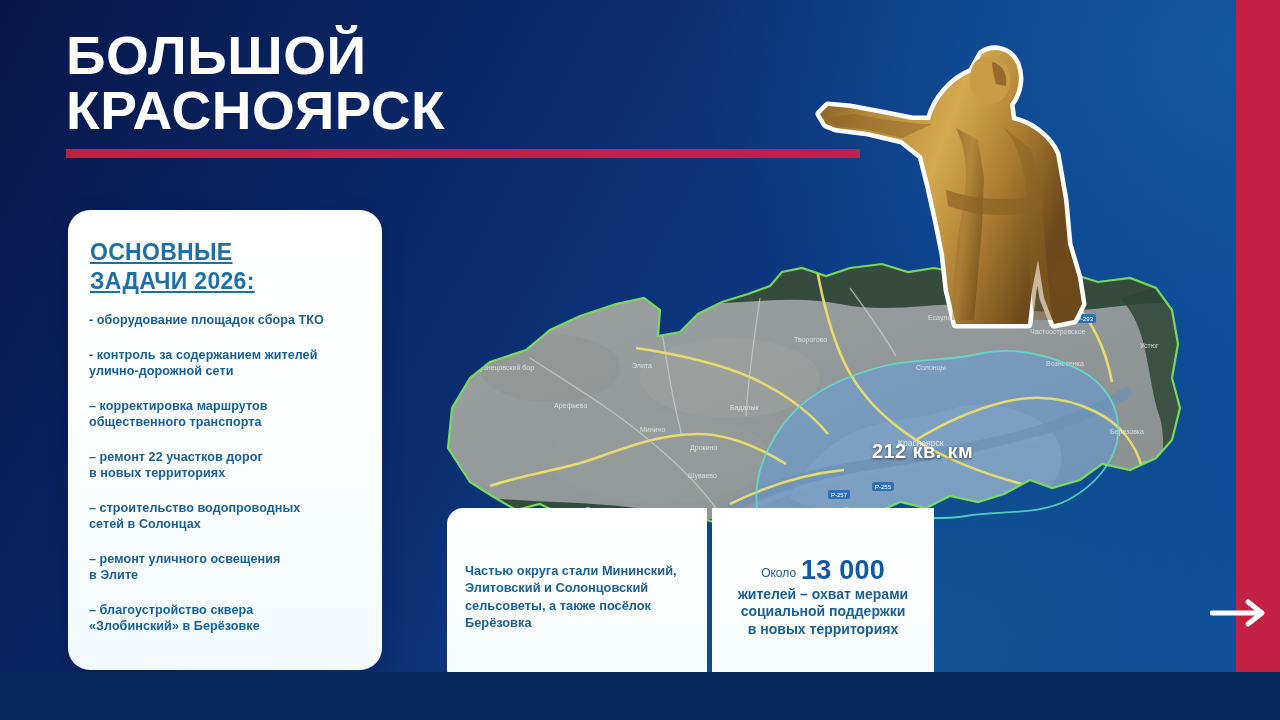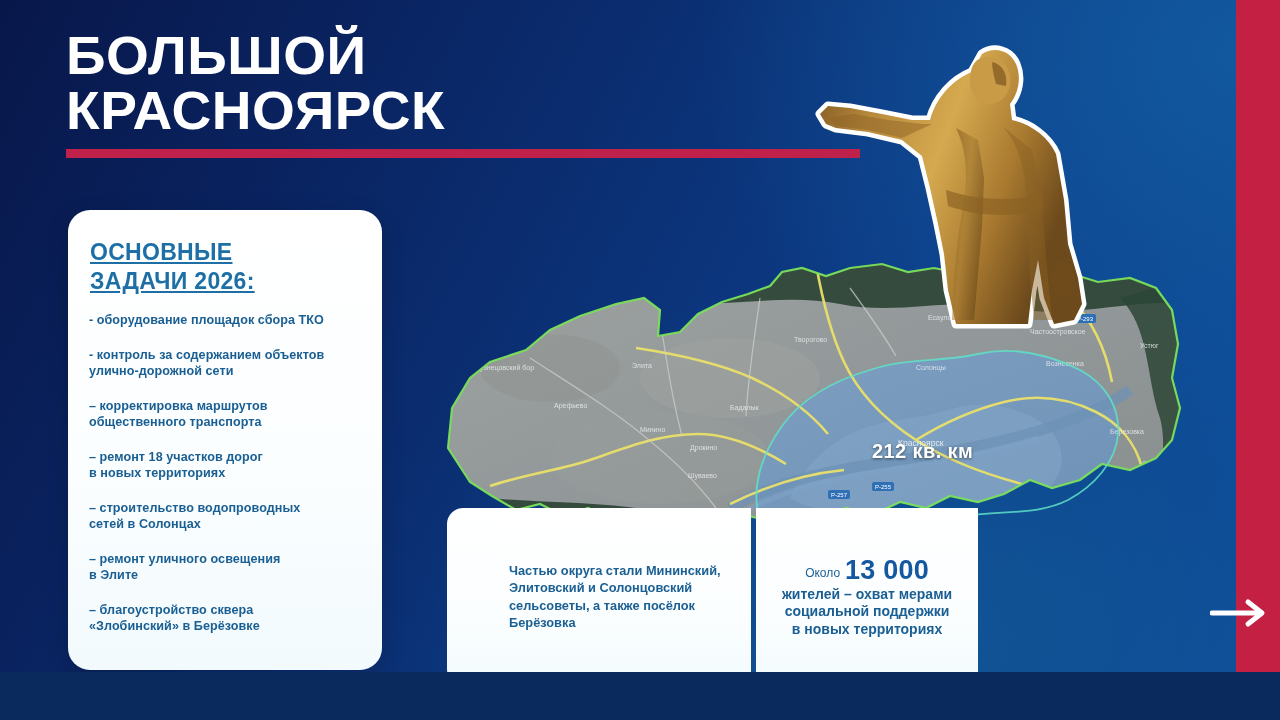--- a/index.html
+++ b/index.html
@@ -84,21 +84,21 @@
   
   #stats-row{
     position:absolute;left:447px;top:508px;width:716px;height:177px;
     display:flex;gap:5px;
   }
   .stat-card{
     background:linear-gradient(180deg,#ffffff 0%,#fbfeff 60%,#f3fbfd 100%);
     position:relative;overflow:hidden;
     display:flex;align-items:center;
   }
-  .stat-card.first{border-radius:16px 0 0 16px;width:260px;padding-left:44px;}
+  .stat-card.first{border-radius:16px 0 0 16px;width:260px;}
   .stat-card.mid{width:222px;}
   .stat-card.last{border-radius:0 16px 16px 0;width:224px;}
   .stat-body{padding:0 18px;width:100%;box-sizing:border-box;}
   .stat-text{
     color:#1a5f93;font-weight:700;font-size:12.8px;line-height:17.5px;
     white-space:pre-line;
   }
   .stat-center{text-align:center;}
   .stat-big{
     color:#1458a0;font-weight:700;font-size:27px;line-height:31px;
@@ -279,25 +279,25 @@
     </svg>
   </div>
 
   <div id="tasks-card">
     <div id="tasks-heading">
       <div>ОСНОВНЫЕ</div>
       <div>ЗАДАЧИ 2026:</div>
     </div>
     <div id="tasks-list">
       <div class="task-item">- оборудование площадок сбора ТКО</div>
-      <div class="task-item">- контроль за содержанием объектов
+      <div class="task-item">- контроль за содержанием жителей
 улично-дорожной сети</div>
       <div class="task-item">– корректировка маршрутов
 общественного транспорта</div>
-      <div class="task-item">– ремонт 18 участков дорог
+      <div class="task-item">– ремонт 22 участков дорог
   в новых территориях</div>
       <div class="task-item">– строительство водопроводных
 сетей в Солонцах</div>
       <div class="task-item">– ремонт уличного освещения
 в Элите</div>
       <div class="task-item">– благоустройство сквера
 «Злобинский» в Берёзовке</div>
     </div>
   </div>
 

